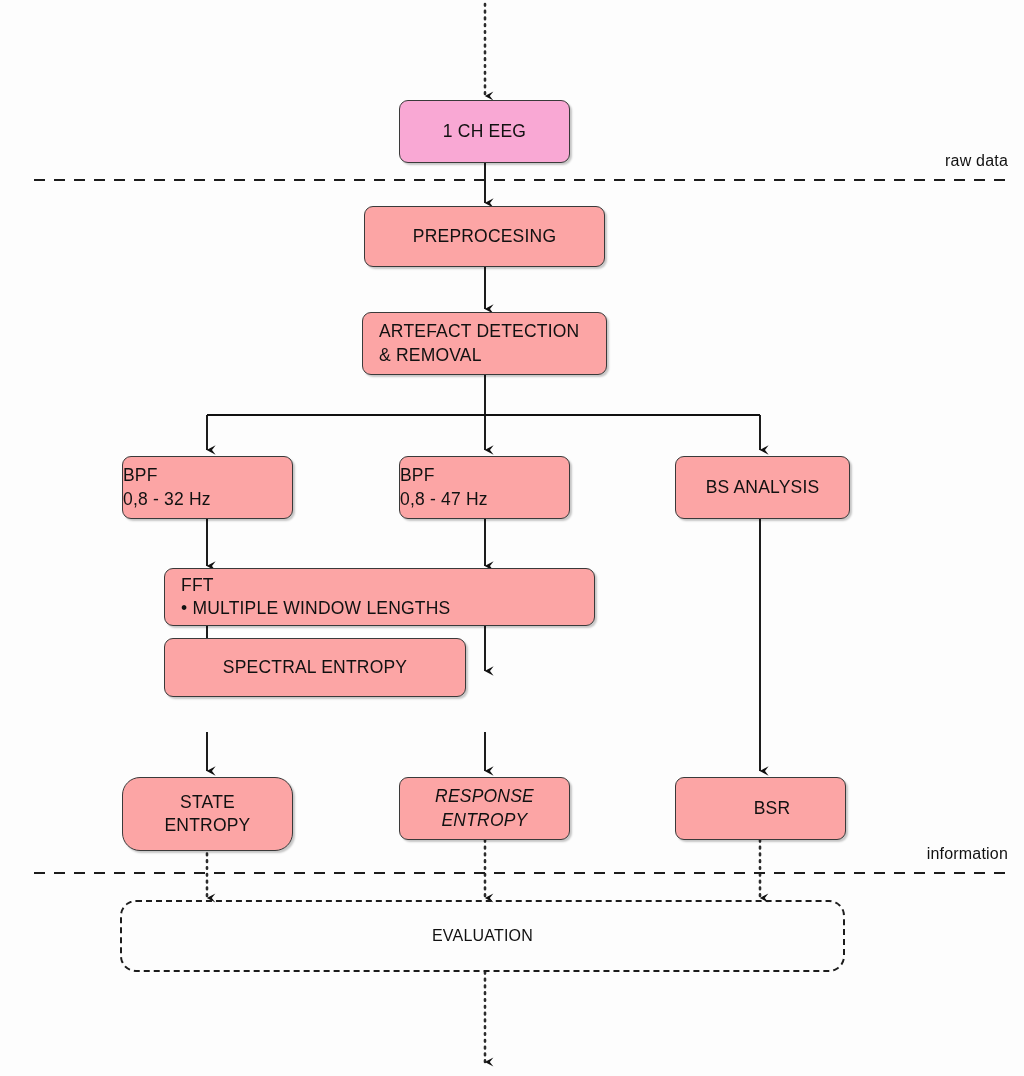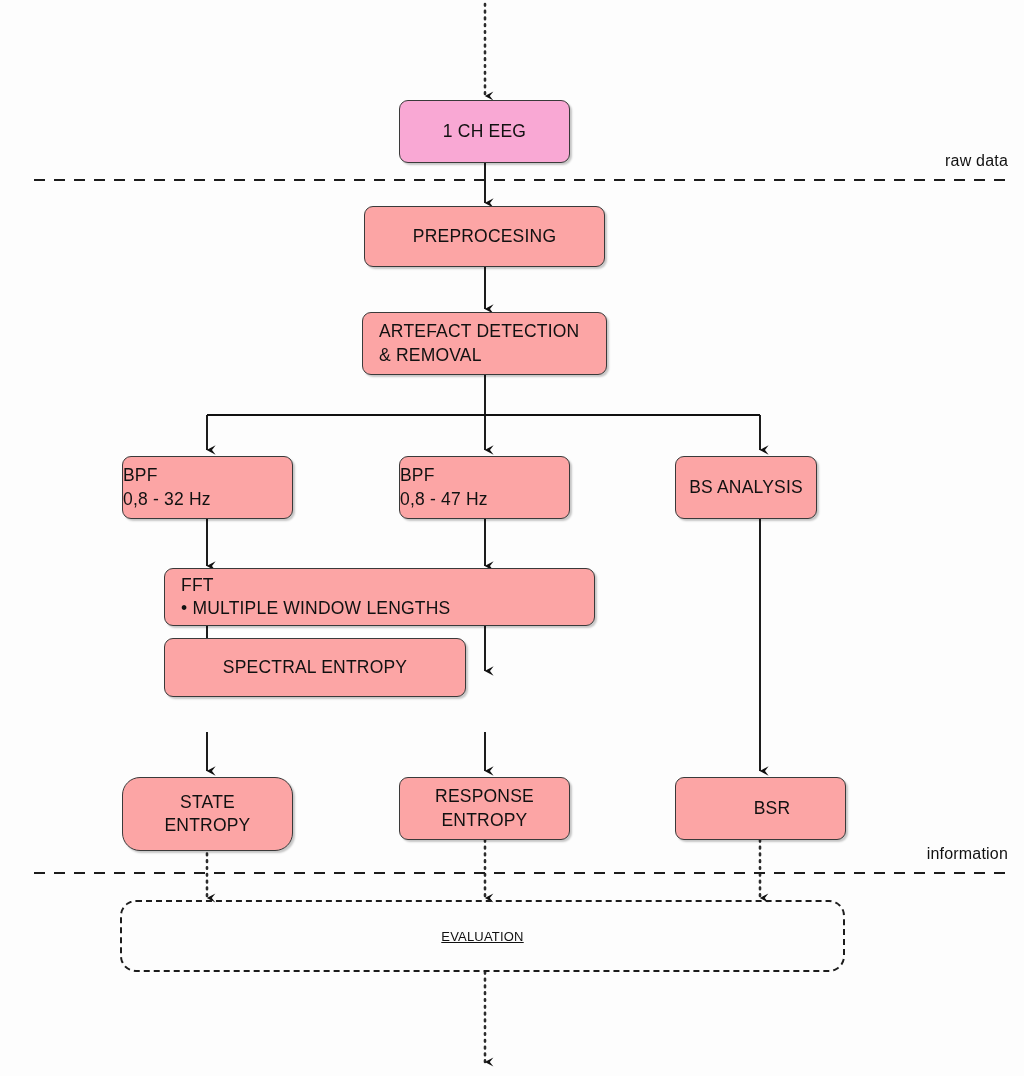--- a/index.html
+++ b/index.html
@@ -49,24 +49,23 @@
 
   .eval-box {
     position: absolute;
     box-sizing: border-box;
     border: 2px dashed #1c1c1c;
     border-radius: 16px;
     background: transparent;
     display: flex;
     align-items: center;
     justify-content: center;
-    font-size: 13px;
+    font-size: 16px;
     color: #111111;
     letter-spacing: 0.2px;
-    text-decoration: underline;
   }
   .zone-label {
     position: absolute;
     font-size: 16px;
     color: #111111;
     letter-spacing: 0.2px;
     white-space: nowrap;
   }
 </style>
 </head>
@@ -137,39 +136,39 @@
   <div class="node pink leftish" style="left:122px; top:456px; width:171px; height:63px;">
     <span class="txt">BPF
 0,8 - 32 Hz</span>
   </div>
 
   <div class="node pink leftish" style="left:399px; top:456px; width:171px; height:63px;">
     <span class="txt">BPF
 0,8 - 47 Hz</span>
   </div>
 
-  <div class="node pink center" style="left:675px; top:456px; width:142px; height:63px;">
+  <div class="node pink center" style="left:675px; top:456px; width:175px; height:63px;">
     <span class="txt">BS ANALYSIS</span>
   </div>
 
   <div class="node pink padleft" style="left:164px; top:568px; width:431px; height:58px;">
     <span class="txt">FFT
 • MULTIPLE WINDOW LENGTHS</span>
   </div>
 
   <div class="node pink center" style="left:164px; top:638px; width:302px; height:59px;">
     <span class="txt">SPECTRAL ENTROPY</span>
   </div>
 
   <div class="node pink center" style="left:122px; top:777px; width:171px; height:74px;border-radius:18px;">
     <span class="txt">STATE
 ENTROPY</span>
   </div>
 
-  <div class="node pink center" style="left:399px; top:777px; width:171px; height:63px;">
+  <div class="node pink center" style="left:399px; top:777px; width:171px; height:63px;font-style:italic;">
     <span class="txt">RESPONSE
 ENTROPY</span>
   </div>
 
   <div class="node pink center" style="left:675px; top:777px; width:171px; height:63px;padding-left:23px;">
     <span class="txt">BSR</span>
   </div>
 
   <div class="eval-box" style="left:120px; top:900px; width:725px; height:72px;">
     <span class="txt">EVALUATION</span>

